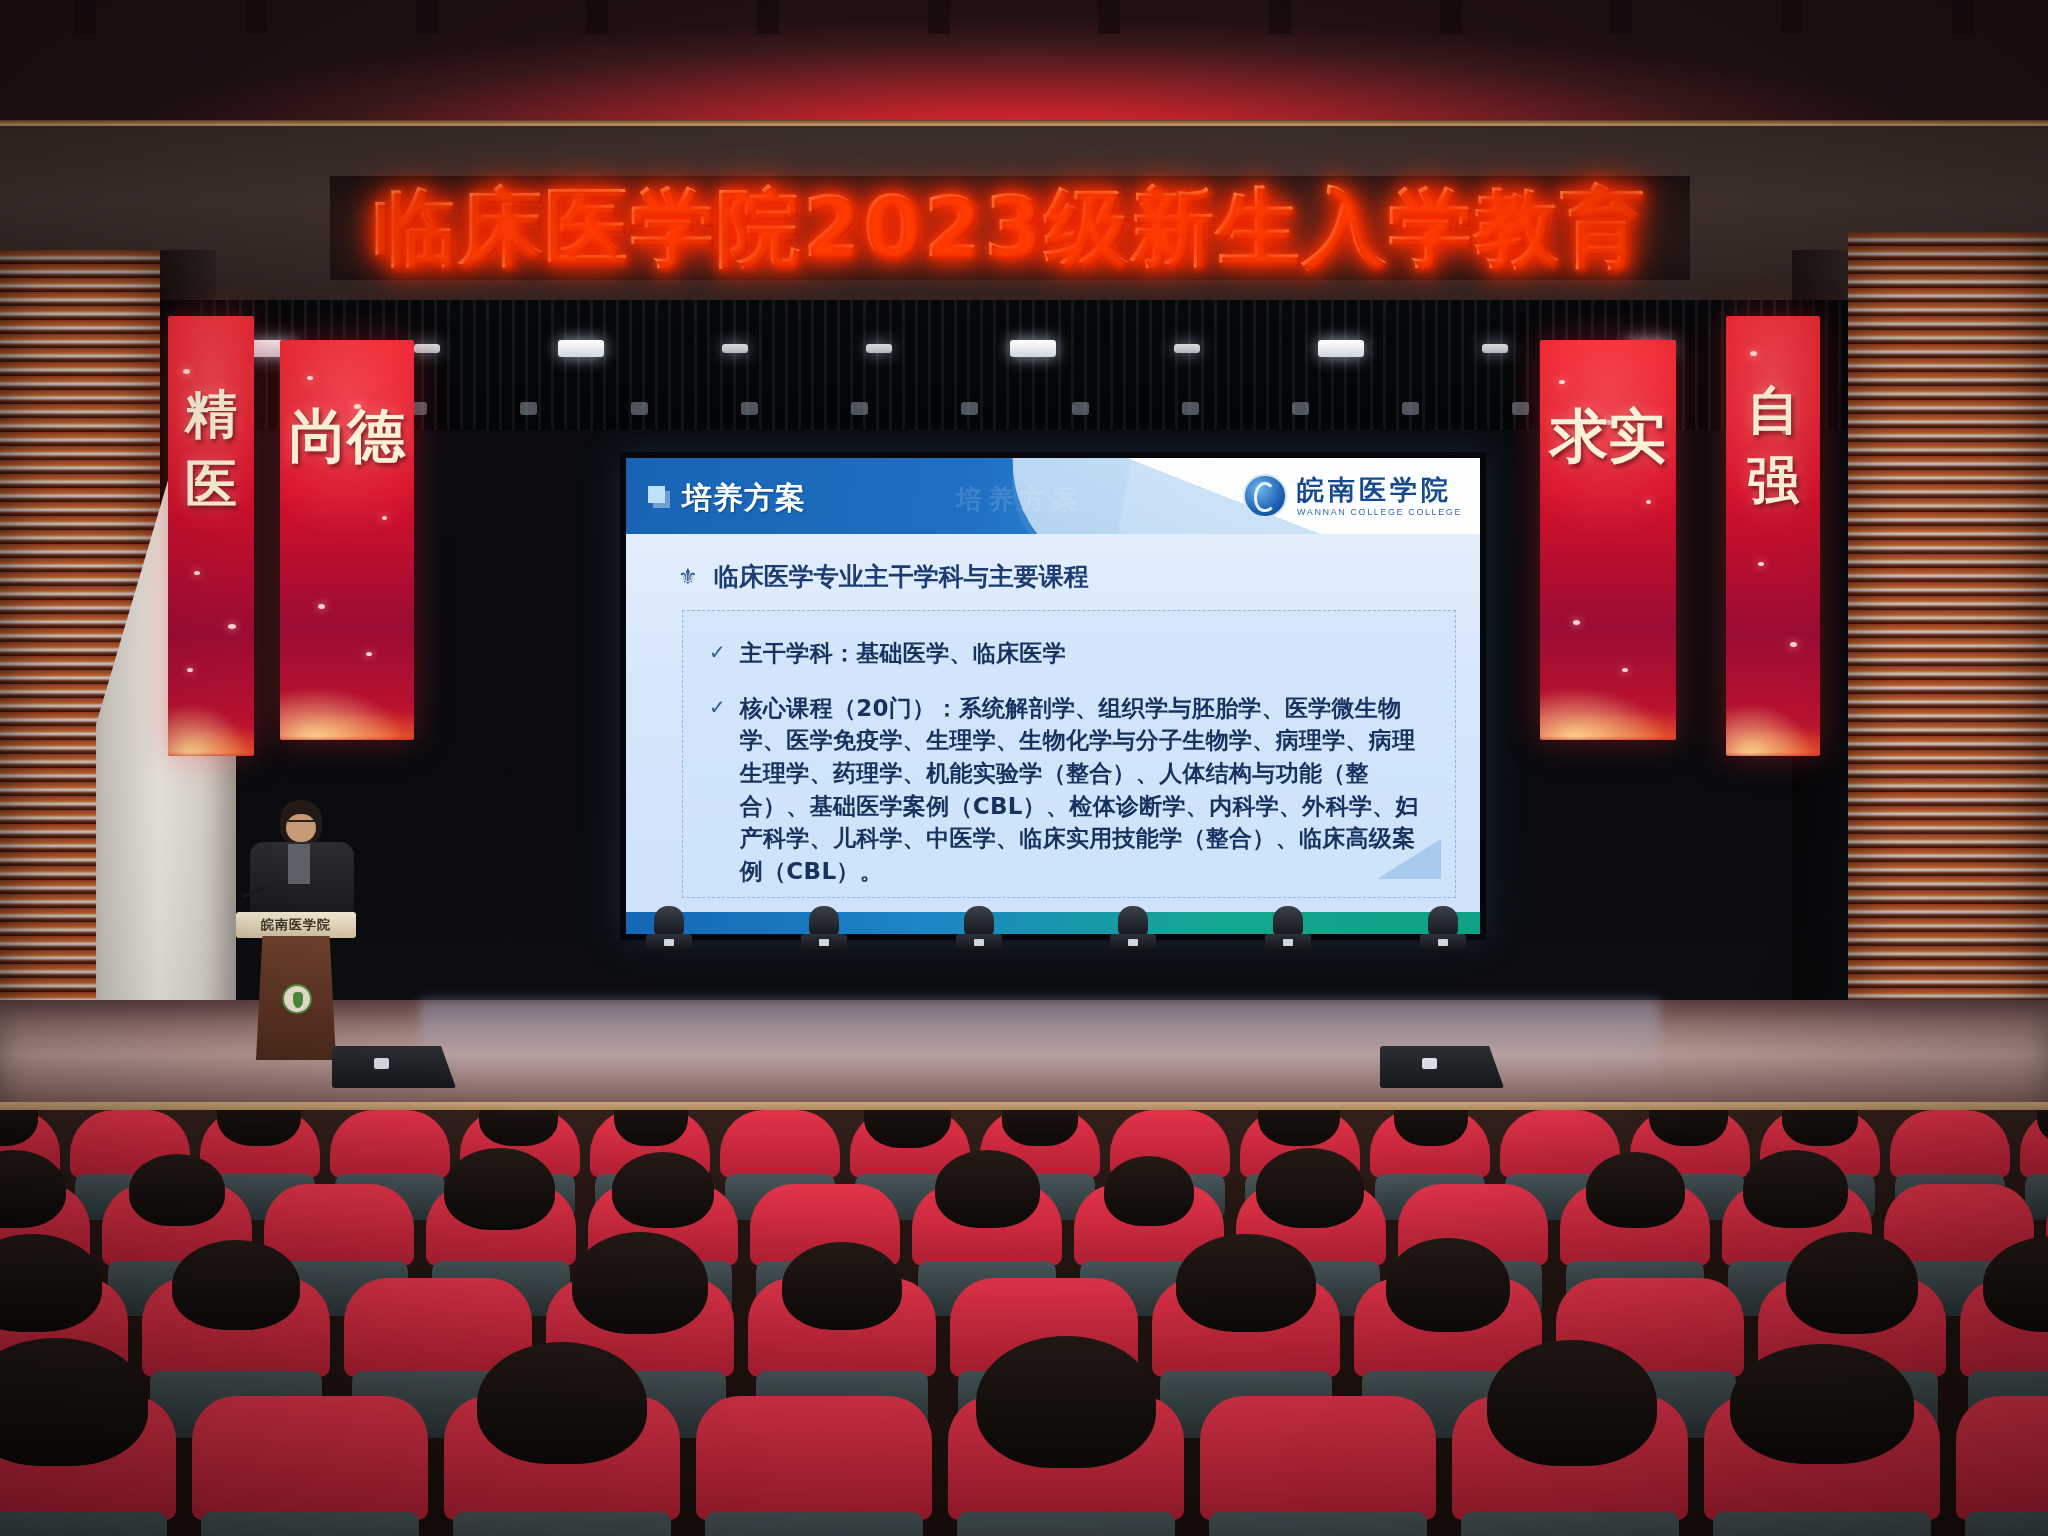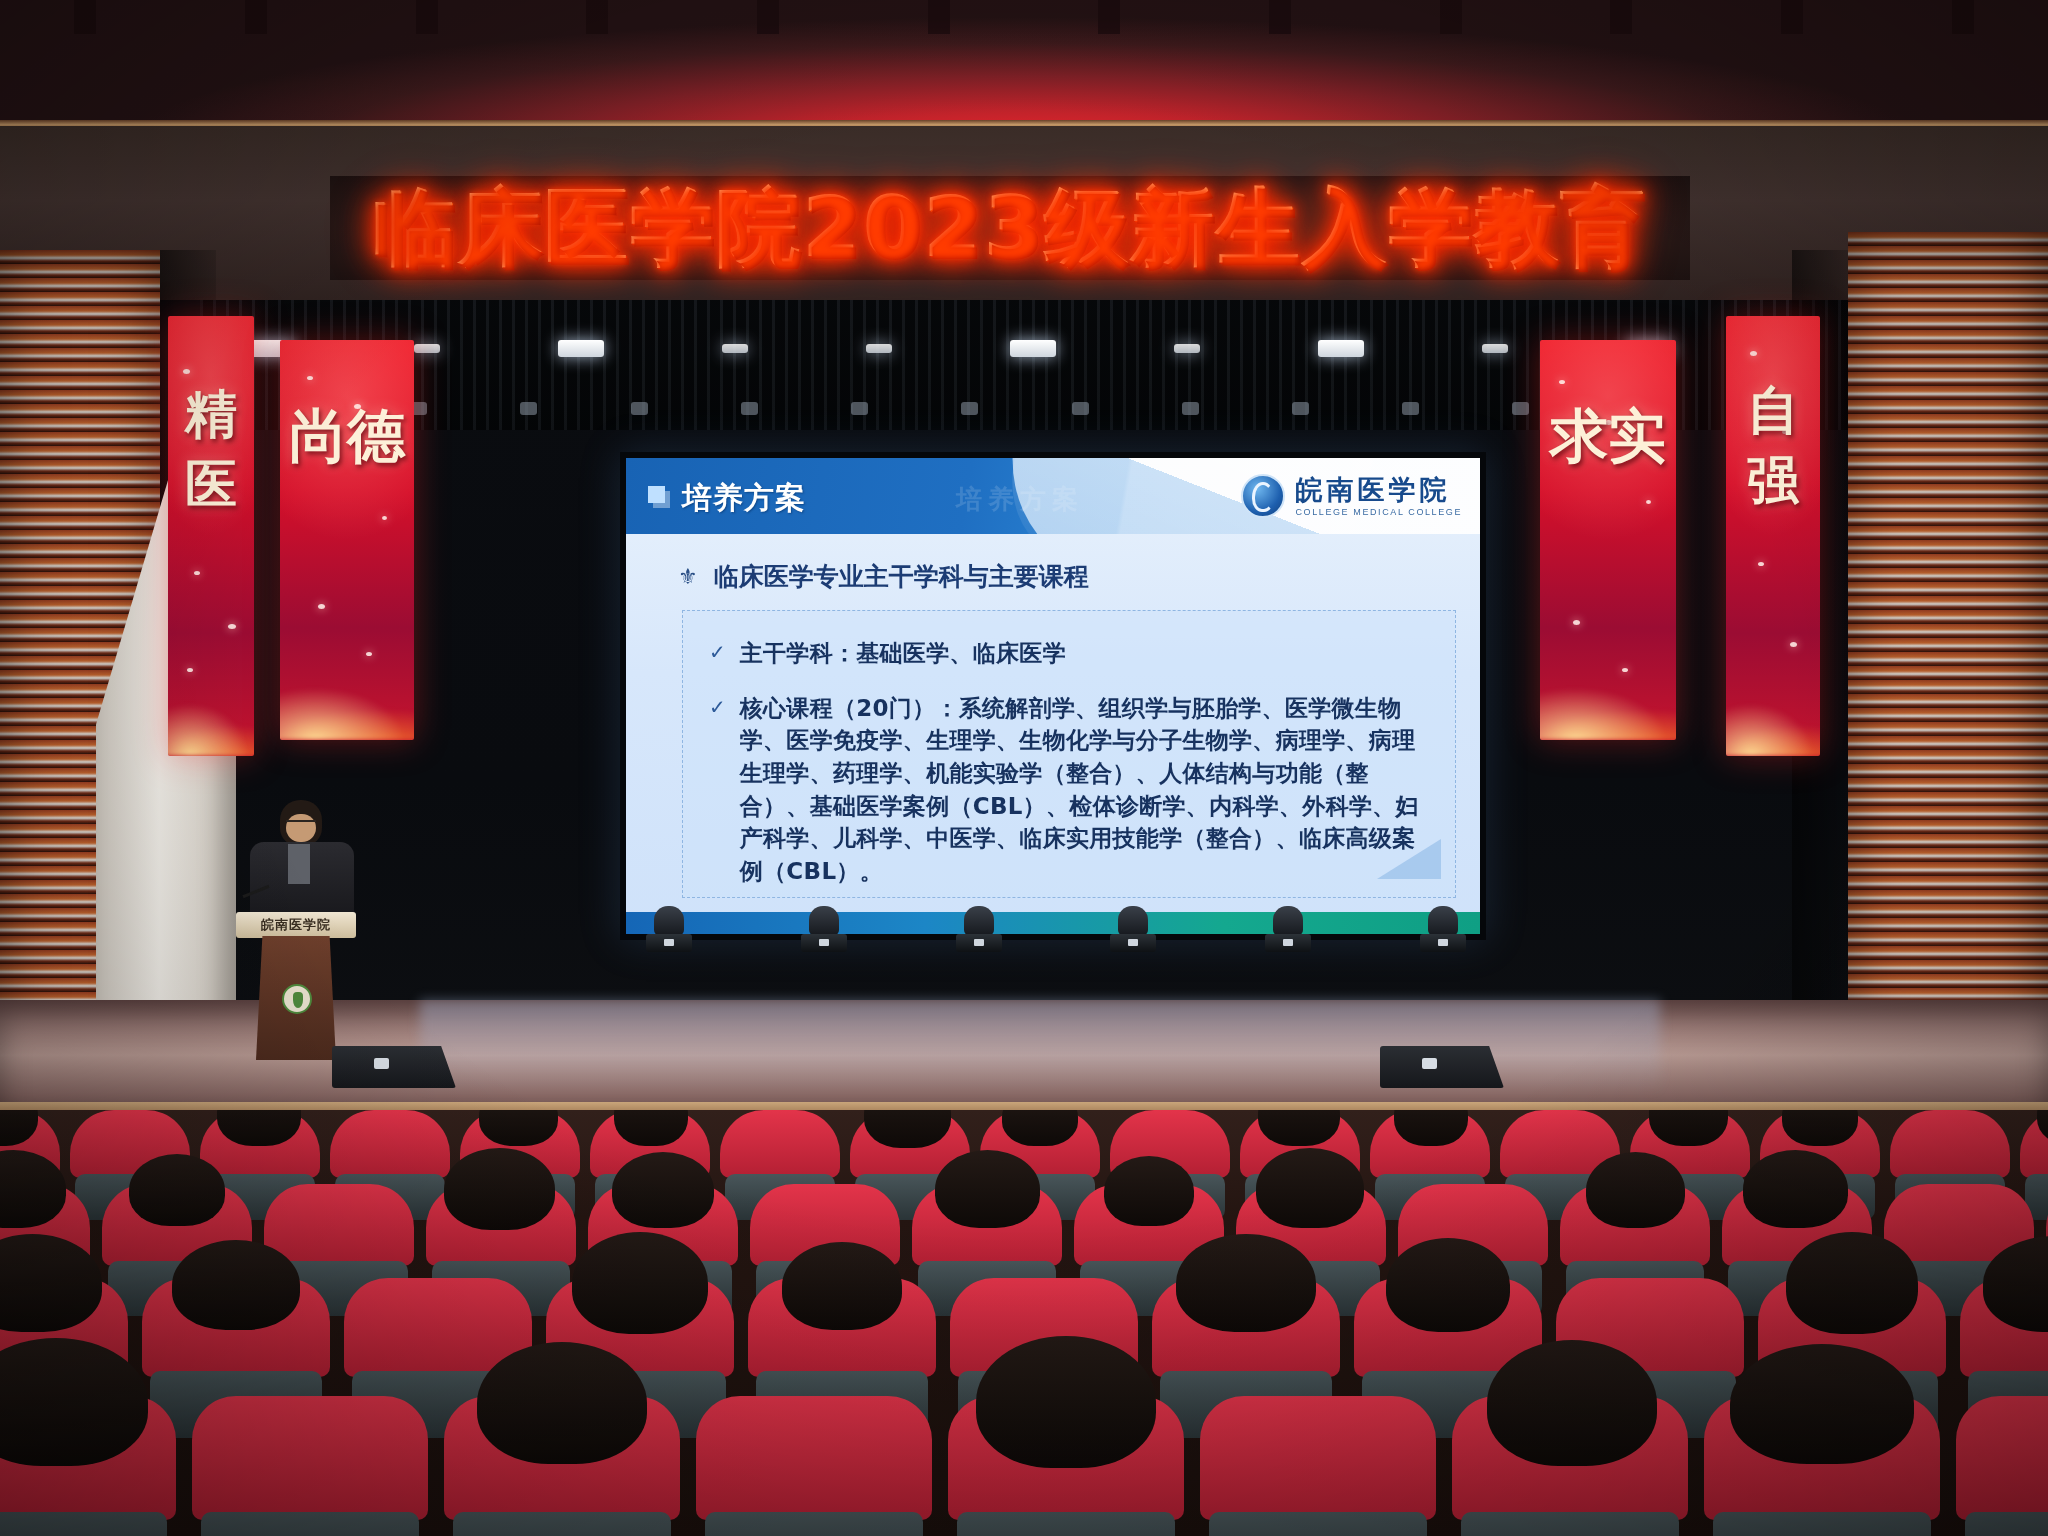--- a/index.html
+++ b/index.html
@@ -422,21 +422,21 @@
         <div class="swoosh"></div>
         <div class="swoosh2"></div>
         <div class="hdr-square"></div>
         <div class="hdr-title">培养方案</div>
         <div class="hdr-ghost">培养方案</div>
 
         <div class="brand">
           <div class="brand-mark"></div>
           <div class="brand-txt">
             <span class="brand-cn">皖南医学院</span>
-            <span class="brand-en">COLLEGE MEDICAL COLLEGE</span>
+            <span class="brand-en">WANNAN COLLEGE COLLEGE</span>
           </div>
         </div>
       </div>
 
       <div class="slide-sub">
         <span class="sub-icon">⚜</span>
         <span class="sub-text">临床医学专业主干学科与主要课程</span>
       </div>
 
       <div class="content-box">

